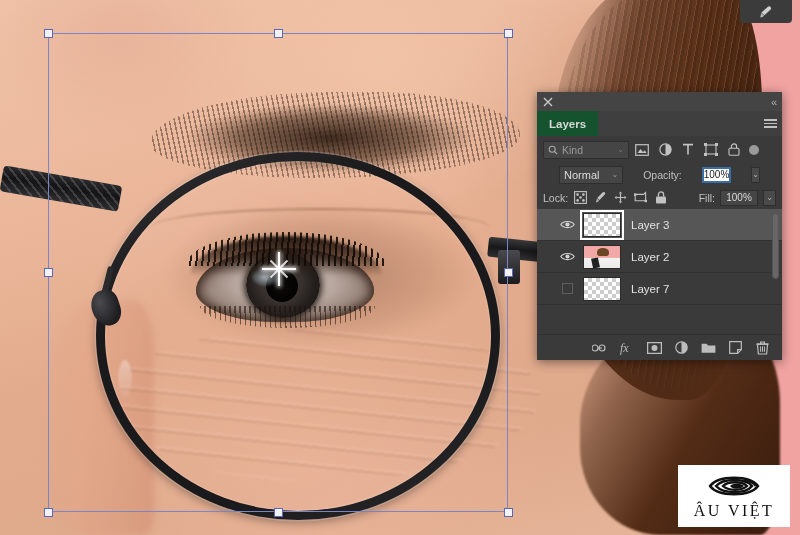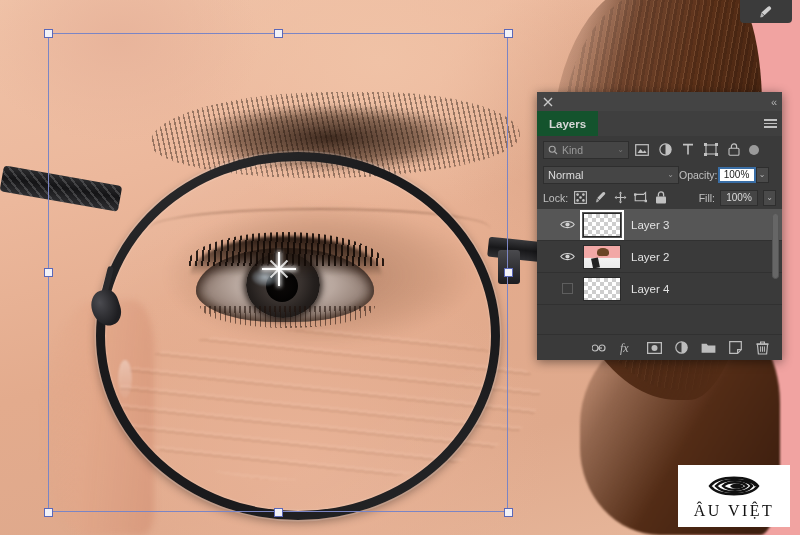--- a/index.html
+++ b/index.html
@@ -328,22 +328,22 @@
     width: 20px; height: 18px; display: flex; align-items: center; justify-content: center;
     color: #c2c2c2;
   }
   .filter-toggle {
     width: 10px; height: 10px; border-radius: 50%;
     background: #9a9a9a; margin-left: 2px;
   }
 
   .blend-row {
     height: 23px; background: #3a3a3a;
-    display: flex; align-items: center; gap: 0;
-    padding: 0 6px;
+    display: flex; align-items: center; gap: 20px;
+    padding: 0 22px;
     flex: 0 0 auto;
   }
   .blend-select {
     width: 136px; height: 18px; background: #454545;
     border: 1px solid #2e2e2e;
     display: flex; align-items: center;
     padding: 0 4px; color: #dcdcdc; font-size: 11px;
     position: relative;
   }
   .blend-select .caret { position: absolute; right: 4px; font-size: 8px; color: #9a9a9a; }
@@ -677,21 +677,21 @@
           </div>
         </div>
         <span class="layer-name">Layer 2</span>
       </div>
 
       <div class="layer-row">
         <div class="eye-cell">
           <div class="eye-empty"></div>
         </div>
         <div class="thumb"></div>
-        <span class="layer-name">Layer 4</span>
+        <span class="layer-name">Layer 7</span>
       </div>
 
       <div class="list-scrollbar"></div>
     </div>
 
     <div class="panel-footer">
       <div class="foot-icon">
         <svg width="16" height="10" viewBox="0 0 16 10">
           <path d="M6 5 A3 3 0 0 1 3 8 A3 3 0 0 1 3 2 A3 3 0 0 1 6 5 Z" stroke="#bdbdbd" stroke-width="1.2" fill="none"></path>
           <path d="M13 5 A3 3 0 0 1 10 8 A3 3 0 0 1 10 2 A3 3 0 0 1 13 5 Z" stroke="#bdbdbd" stroke-width="1.2" fill="none"></path>

